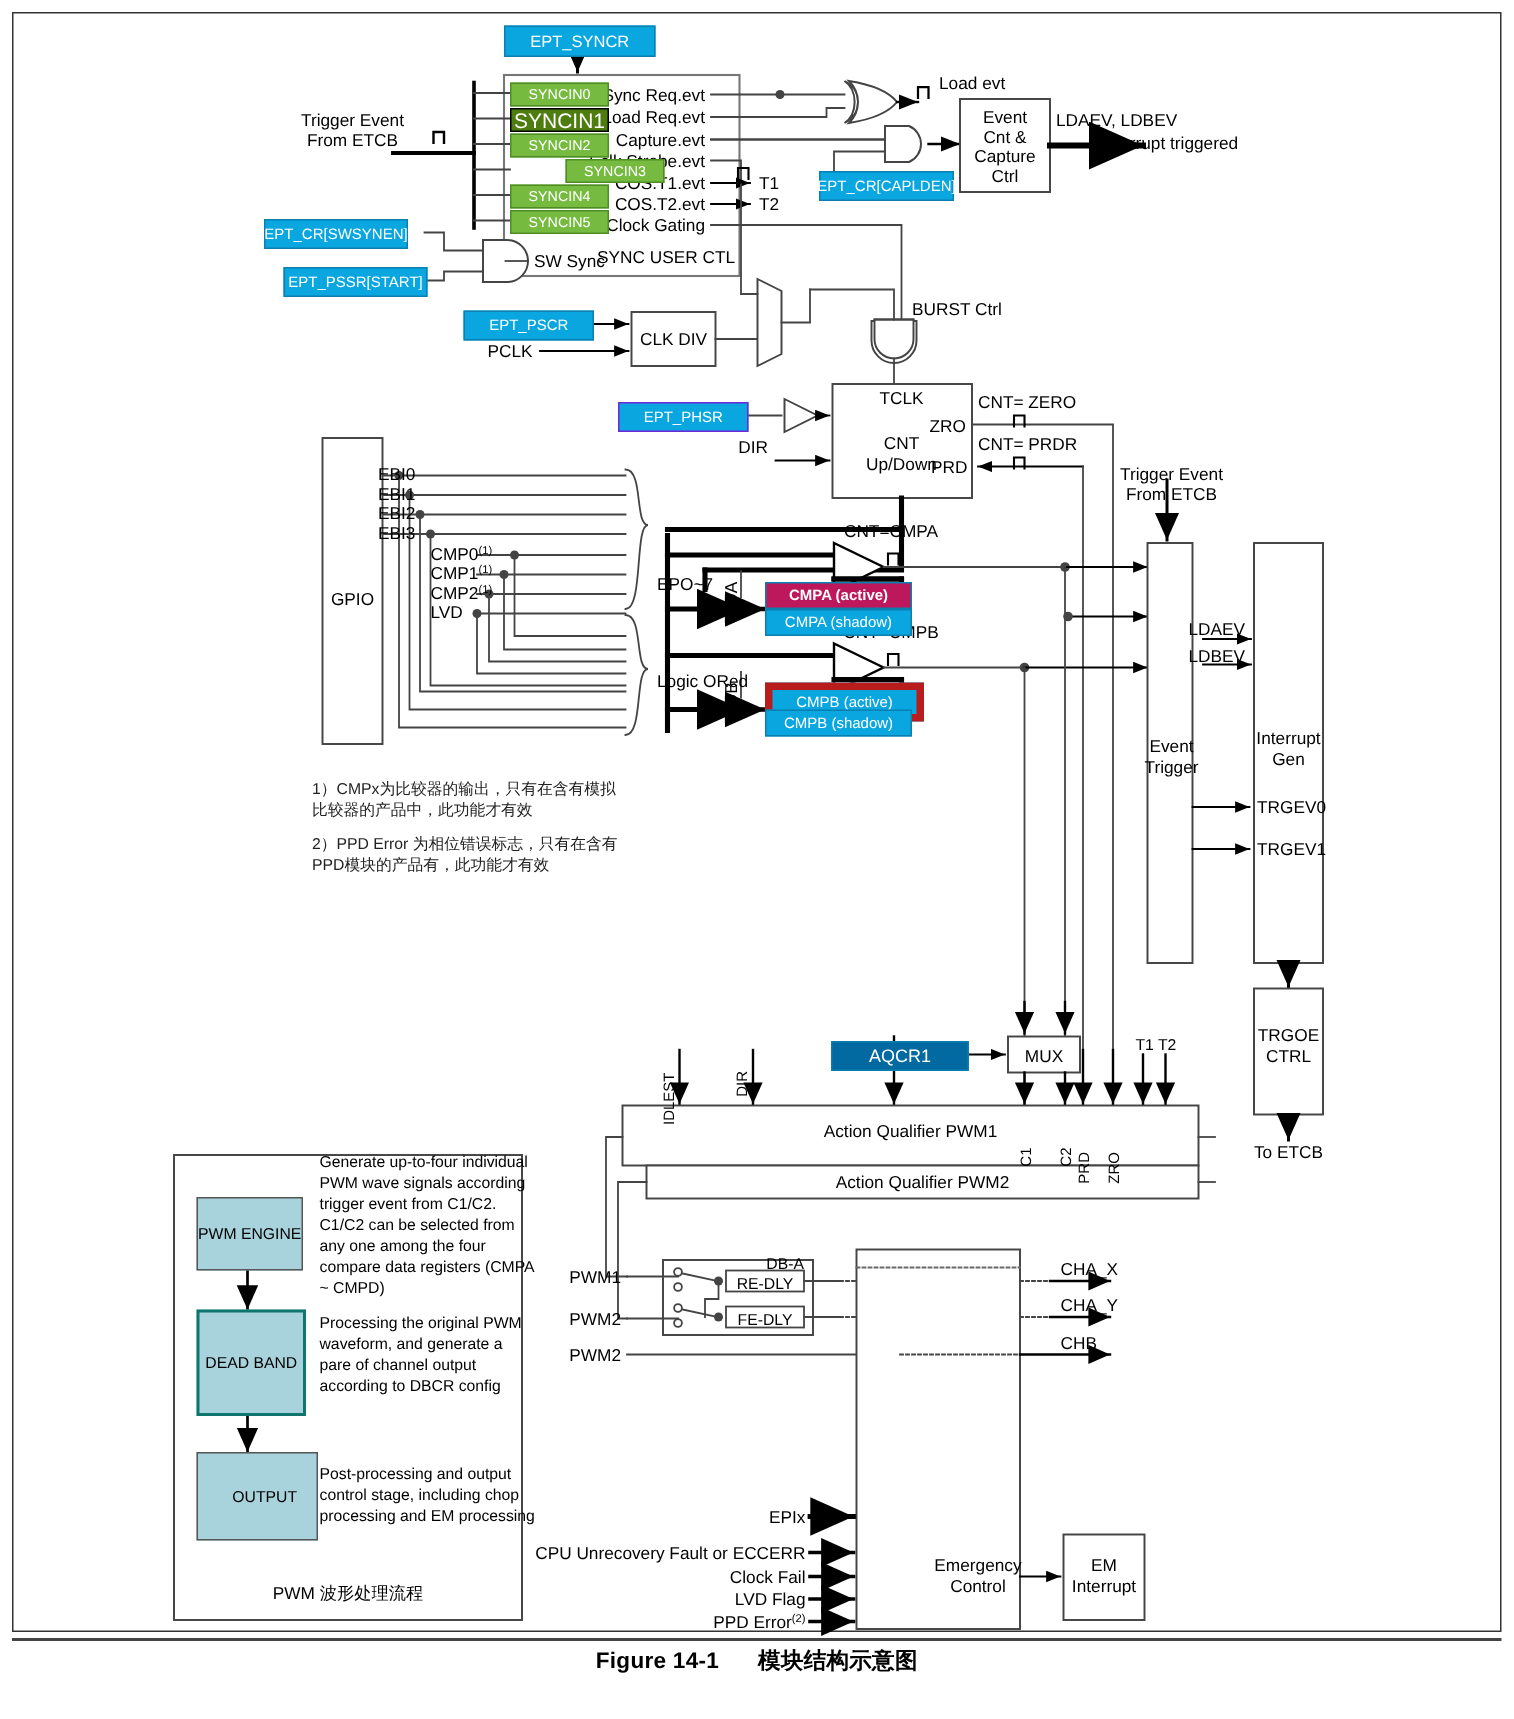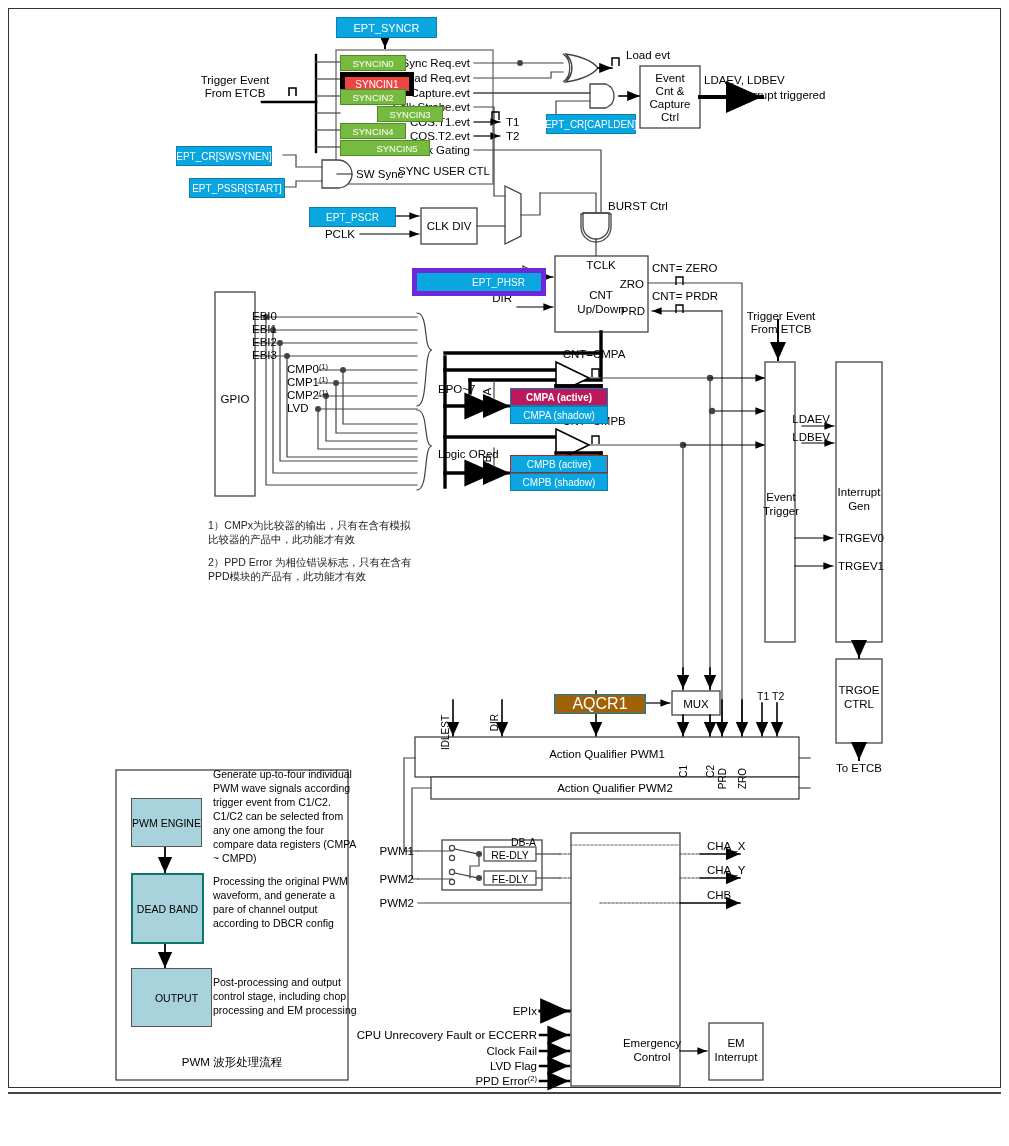--- a/index.html
+++ b/index.html
@@ -411,36 +411,39 @@
     <div style="position:absolute;left:336px;top:17px;width:99px;height:19px;background:#0aa6e0;border:1px solid #0a7fb0;display:flex;align-items:center;justify-content:center;font-size:11px;color:#fff;">EPT_SYNCR</div>
 
     <div style="position:absolute;left:176px;top:146px;width:94px;height:18px;background:#0aa6e0;border:1px solid #0a7fb0;display:flex;align-items:center;justify-content:center;font-size:10px;color:#fff;">EPT_CR[SWSYNEN]</div>
 
     <div style="position:absolute;left:189px;top:178px;width:94px;height:18px;background:#0aa6e0;border:1px solid #0a7fb0;display:flex;align-items:center;justify-content:center;font-size:10px;color:#fff;">EPT_PSSR[START]</div>
 
     <div style="position:absolute;left:546px;top:114px;width:88px;height:18px;background:#0aa6e0;border:1px solid #0a7fb0;display:flex;align-items:center;justify-content:center;font-size:10px;color:#fff;">EPT_CR[CAPLDEN]</div>
 
     <div style="position:absolute;left:309px;top:207px;width:85px;height:18px;background:#0aa6e0;border:1px solid #0a7fb0;display:flex;align-items:center;justify-content:center;font-size:10px;color:#fff;">EPT_PSCR</div>
 
-    <div style="position:absolute;left:412px;top:268px;width:85px;height:18px;background:#0aa6e0;border:5px solid #6d28d9;display:flex;align-items:center;justify-content:center;font-size:10px;color:#fff;padding-left:39px;">EPT_PHSR</div>
+    <div style="position:absolute;left:412px;top:268px;width:85px;height:18px;background:#0aa6e0;border:1px solid #6d28d9;display:flex;align-items:center;justify-content:center;font-size:10px;color:#fff;">EPT_PHSR</div>
 
     <div style="position:absolute;left:510px;top:388px;width:96px;height:16px;background:#be185d;border:1px solid #0a7fb0;display:flex;align-items:center;justify-content:center;font-size:10px;color:#fff;font-weight:bold;">CMPA (active)</div>
     <div style="position:absolute;left:510px;top:406px;width:96px;height:16px;background:#0aa6e0;border:1px solid #0a7fb0;display:flex;align-items:center;justify-content:center;font-size:10px;color:#fff;">CMPA (shadow)</div>
 
-    <div style="position:absolute;left:510px;top:455px;width:96px;height:16px;background:#0aa6e0;border:1px solid #b91c1c;display:flex;align-items:center;justify-content:center;font-size:10px;color:#fff;">CMPB (active)</div>
+    <div style="position:absolute;left:510px;top:455px;width:96px;height:16px;background:#0aa6e0;border:5px solid #b91c1c;display:flex;align-items:center;justify-content:center;font-size:10px;color:#fff;">CMPB (active)</div>
     <div style="position:absolute;left:510px;top:473px;width:96px;height:16px;background:#0aa6e0;border:1px solid #0a7fb0;display:flex;align-items:center;justify-content:center;font-size:10px;color:#fff;">CMPB (shadow)</div>
 
-    <div style="position:absolute;left:554px;top:694px;width:90px;height:18px;background:#a16207;border:1px solid #0a7fb0;display:flex;align-items:center;justify-content:center;font-size:16px;color:#fff;">AQCR1</div>
+    <div style="position:absolute;left:554px;top:694px;width:90px;height:18px;background:#0369a1;border:1px solid #0a7fb0;display:flex;align-items:center;justify-content:center;font-size:12px;color:#fff;">AQCR1</div>
 
     <div style="position:absolute;left:340px;top:55px;width:64px;height:14px;background:#76bb40;border:1px solid #4e8c24;display:flex;align-items:center;justify-content:center;font-size:9.5px;color:#fff;">SYNCIN0</div>
-    <div style="position:absolute;left:340px;top:72px;width:64px;height:14px;background:#ef4444;border:5px solid #000000;display:flex;align-items:center;justify-content:center;font-size:10px;color:#fff;">SYNCIN1</div>
+    <div style="position:absolute;left:340px;top:72px;width:64px;height:14px;background:#4d7c0f;border:1px solid #000000;display:flex;align-items:center;justify-content:center;font-size:14px;color:#fff;">SYNCIN1</div>
     <div style="position:absolute;left:340px;top:89px;width:64px;height:14px;background:#76bb40;border:1px solid #4e8c24;display:flex;align-items:center;justify-content:center;font-size:9.5px;color:#fff;">SYNCIN2</div>
     <div style="position:absolute;left:340px;top:106px;width:64px;height:14px;background:#76bb40;border:1px solid #4e8c24;display:flex;align-items:center;justify-content:center;font-size:9.5px;color:#fff;margin-left:37px;">SYNCIN3</div>
     <div style="position:absolute;left:340px;top:123px;width:64px;height:14px;background:#76bb40;border:1px solid #4e8c24;display:flex;align-items:center;justify-content:center;font-size:9.5px;color:#fff;">SYNCIN4</div>
-    <div style="position:absolute;left:340px;top:140px;width:64px;height:14px;background:#76bb40;border:1px solid #4e8c24;display:flex;align-items:center;justify-content:center;font-size:9.5px;color:#fff;padding-left:24px;">SYNCIN5</div>
+    <div style="position:absolute;left:340px;top:140px;width:64px;height:14px;background:#76bb40;border:1px solid #4e8c24;display:flex;align-items:center;justify-content:center;font-size:9.5px;color:#fff;">SYNCIN5</div>
 
     <div style="position:absolute;left:131px;top:798px;width:69px;height:47px;background:#a8d3dd;border:1px solid #555;display:flex;align-items:center;justify-content:center;font-size:10.5px;">PWM ENGINE</div>
     <div style="position:absolute;left:131px;top:873px;width:69px;height:67px;background:#a8d3dd;border:2px solid #0f766e;display:flex;align-items:center;justify-content:center;font-size:10.5px;">DEAD BAND</div>
     <div style="position:absolute;left:131px;top:968px;width:69px;height:57px;background:#a8d3dd;border:1px solid #555;display:flex;align-items:center;justify-content:center;font-size:10.5px;padding-left:10px;">OUTPUT</div>
   </div>
 
   <div class="rule"></div>
+  <div class="cap">
+    <span>Figure 14-1</span><span class="sp"></span><span>模块结构示意图</span>
+  </div>
 </div>
 
 </body></html>

